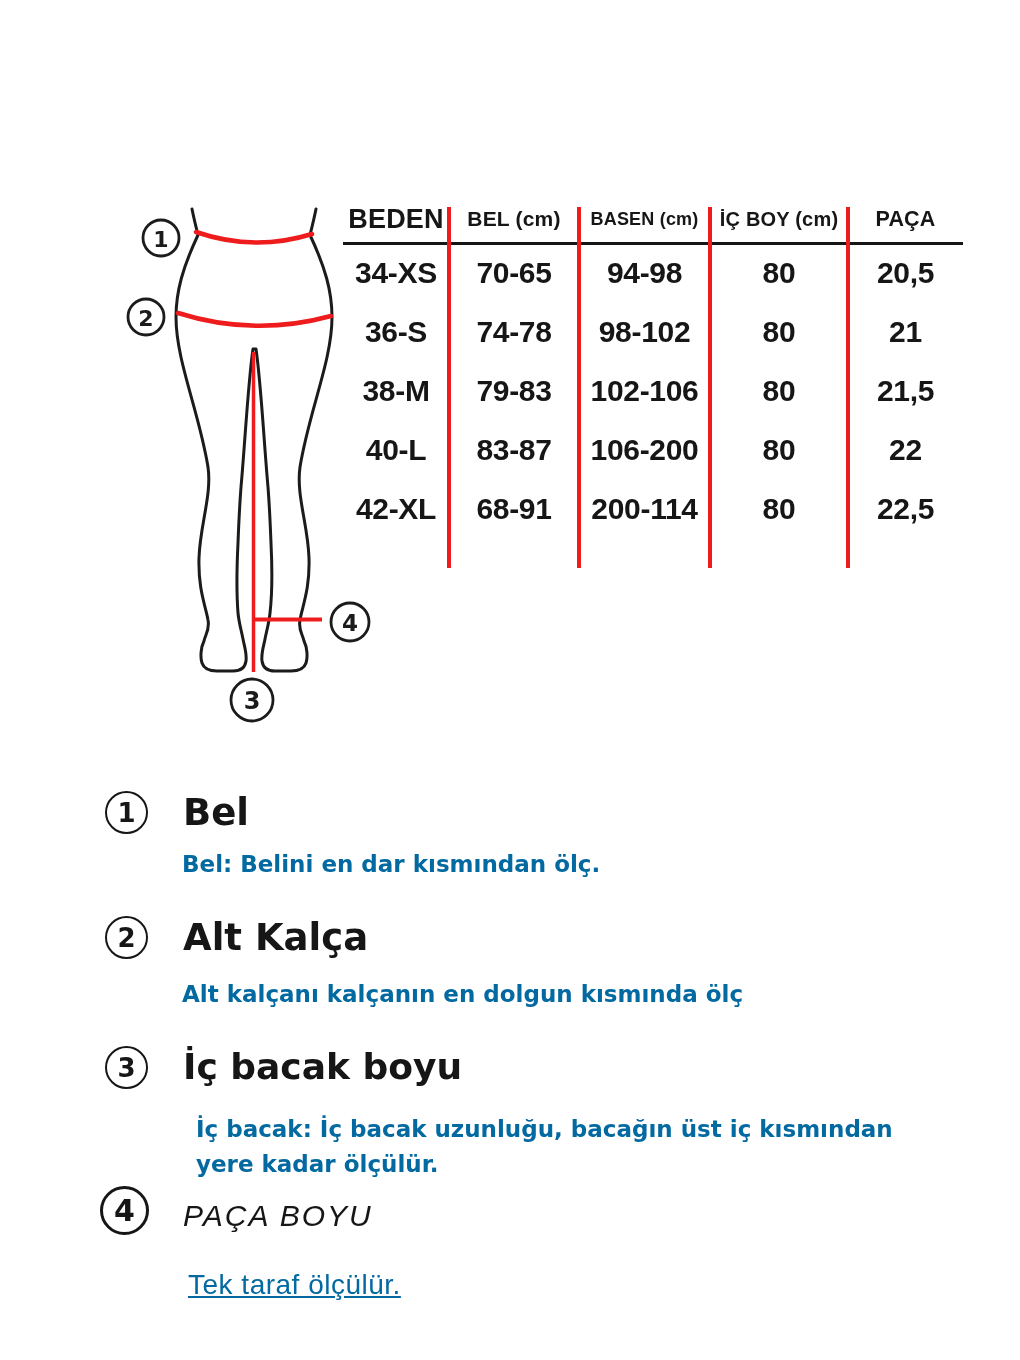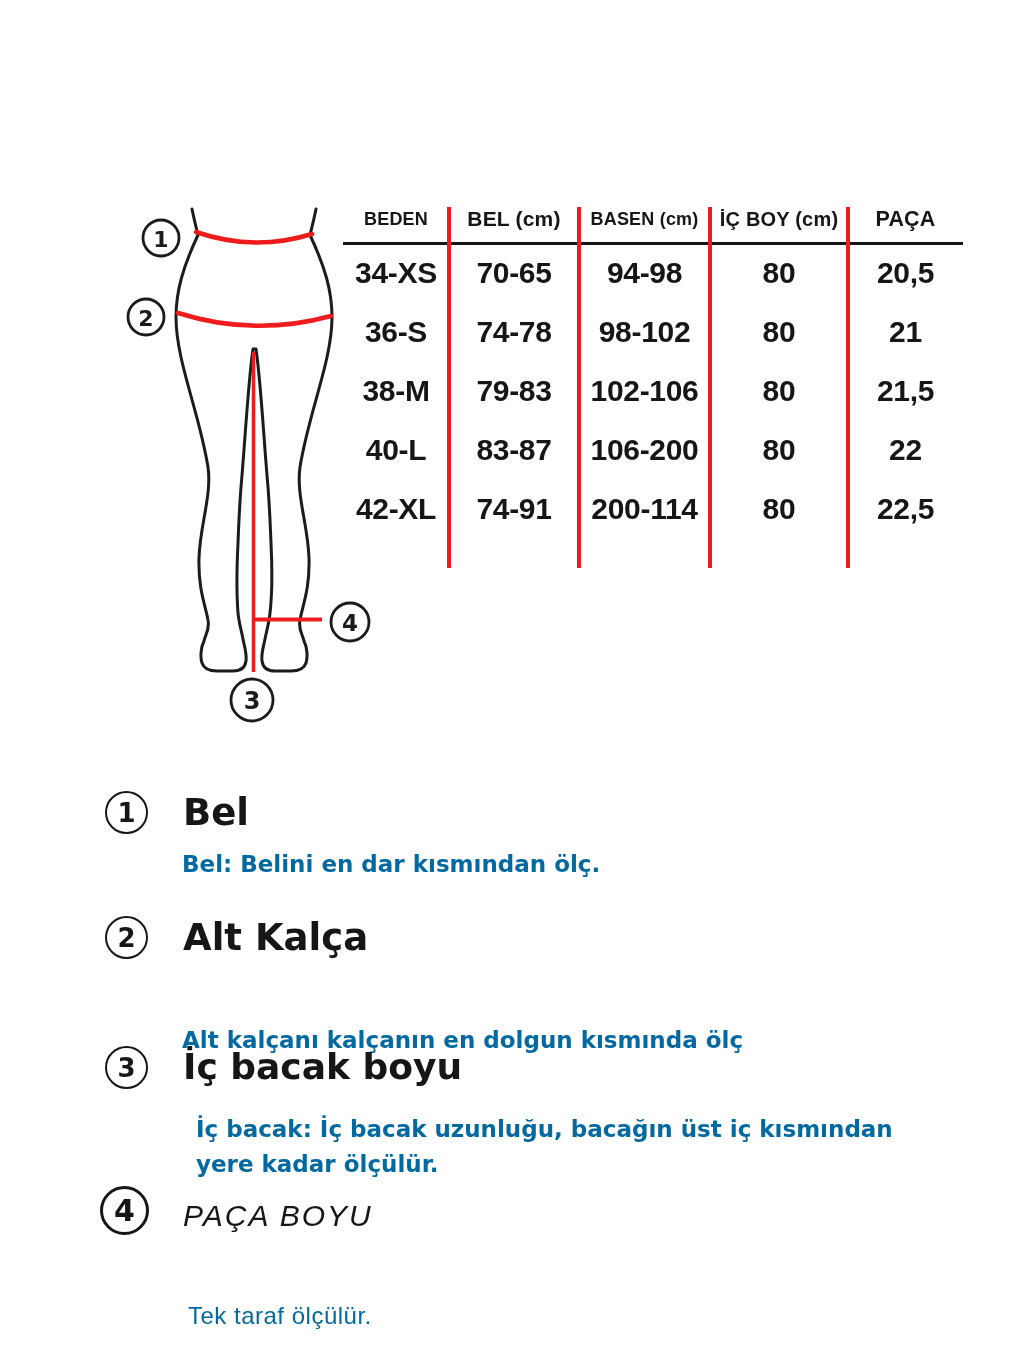--- a/index.html
+++ b/index.html
@@ -19,21 +19,21 @@
   .size-table{position:absolute;left:343px;top:195px;width:620px;height:375px;}
   .t-underline{position:absolute;left:0;top:47px;width:620px;height:3px;background:#161616;}
   .t-div{position:absolute;top:12px;width:4px;height:361px;background:#ee1c1c;}
   .t-div.d0{left:104px;}
   .t-div.d1{left:234px;}
   .t-div.d2{left:365px;}
   .t-div.d3{left:503px;}
   .t-grid{position:absolute;left:0;top:0;display:grid;grid-template-columns:106px 130px 131px 138px 115px;}
   .t-cell{display:flex;align-items:center;justify-content:center;}
   .t-head{height:48px;font-weight:700;letter-spacing:0.2px;}
-  .t-head.c0{font-size:18px;}
+  .t-head.c0{font-size:27px;}
   .t-head.c1{font-size:21px;}
   .t-head.c2{font-size:18px;}
   .t-head.c3{font-size:20px;text-align:center;}
   .t-head.c4{font-size:21.5px;}
   .t-val{height:59px;font-size:30px;font-weight:600;letter-spacing:-0.3px;}
 
   
   .num-circle{
     position:absolute;box-sizing:border-box;
     width:43px;height:43px;border:2.5px solid #161616;border-radius:50%;
@@ -46,23 +46,23 @@
   .num-circle.n4{left:100px;top:1186px;width:49px;height:49px;border-width:3.5px;font-size:30px;}
 
   .legend-title{position:absolute;left:183px;font-family:"DejaVu Sans",sans-serif;font-weight:700;line-height:44px;white-space:nowrap;}
   .legend-title.t1{top:791px;font-size:37px;}
   .legend-title.t2{top:916px;font-size:37px;}
   .legend-title.t3{top:1045px;font-size:36px;}
   .legend-title.t4{top:1194px;font-size:30px;font-family:"Liberation Sans",sans-serif;font-weight:500;letter-spacing:2px;font-style:italic;}
 
   .legend-desc{position:absolute;font-family:"DejaVu Sans",sans-serif;font-weight:600;color:#0369a1;}
   .legend-desc.d1{left:182px;top:851px;font-size:23px;}
-  .legend-desc.d2{left:182px;top:1027px;font-size:23px;}
+  .legend-desc.d2{left:182px;top:981px;font-size:23px;}
   .legend-desc.d3{left:196px;top:1112px;font-size:23px;width:740px;line-height:35px;}
-  .legend-desc.d4{left:188px;top:1302px;font-size:24px;font-family:"Liberation Sans",sans-serif;font-weight:400;letter-spacing:0.5px;}
+  .legend-desc.d4{left:188px;top:1269px;font-size:28px;font-family:"Liberation Sans",sans-serif;font-weight:400;letter-spacing:0.5px;text-decoration:underline;}
 </style>
 </head>
 <body>
 
 <div class="screen">
 
   <svg class="figure-svg" width="280" height="560" viewBox="0 0 280 560">
 
     <path d="M 72,14
          C 74,24 76,32 78,40
@@ -153,21 +153,21 @@
       <div class="t-cell t-val">80</div>
       <div class="t-cell t-val">21,5</div>
 
       <div class="t-cell t-val">40-L</div>
       <div class="t-cell t-val">83-87</div>
       <div class="t-cell t-val">106-200</div>
       <div class="t-cell t-val">80</div>
       <div class="t-cell t-val">22</div>
 
       <div class="t-cell t-val">42-XL</div>
-      <div class="t-cell t-val">74-91</div>
+      <div class="t-cell t-val">68-91</div>
       <div class="t-cell t-val">200-114</div>
       <div class="t-cell t-val">80</div>
       <div class="t-cell t-val">22,5</div>
     </div>
   </div>
 
   <div class="num-circle n1">1</div>
   <div class="legend-title t1">Bel</div>
   <div class="legend-desc d1">Bel: Belini en dar kısmından ölç.</div>
 

